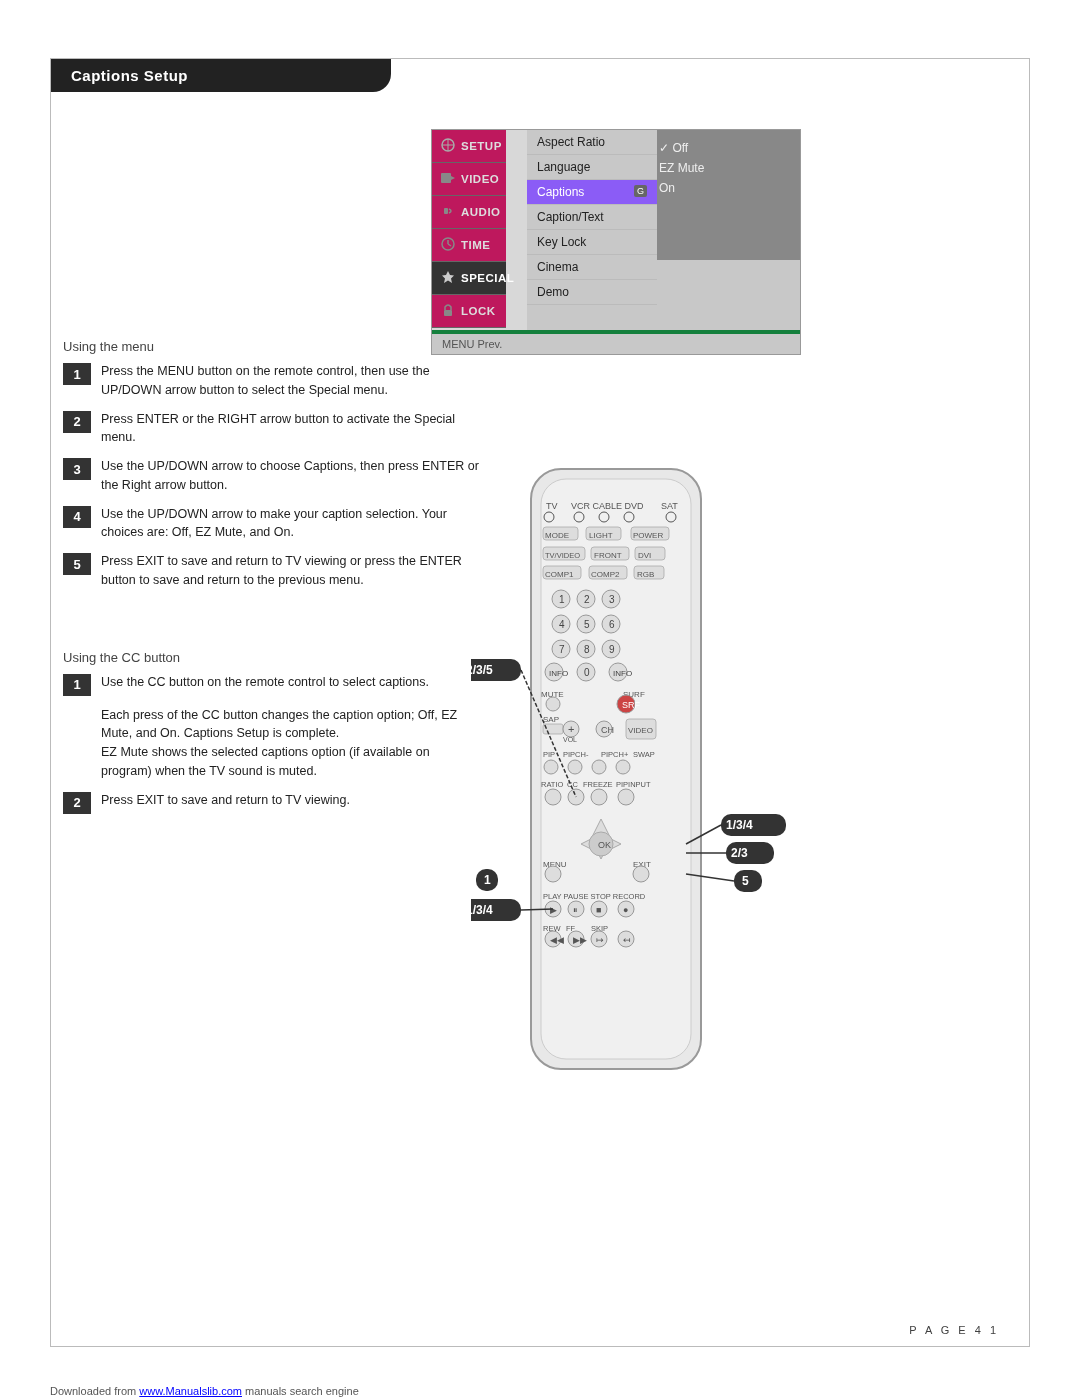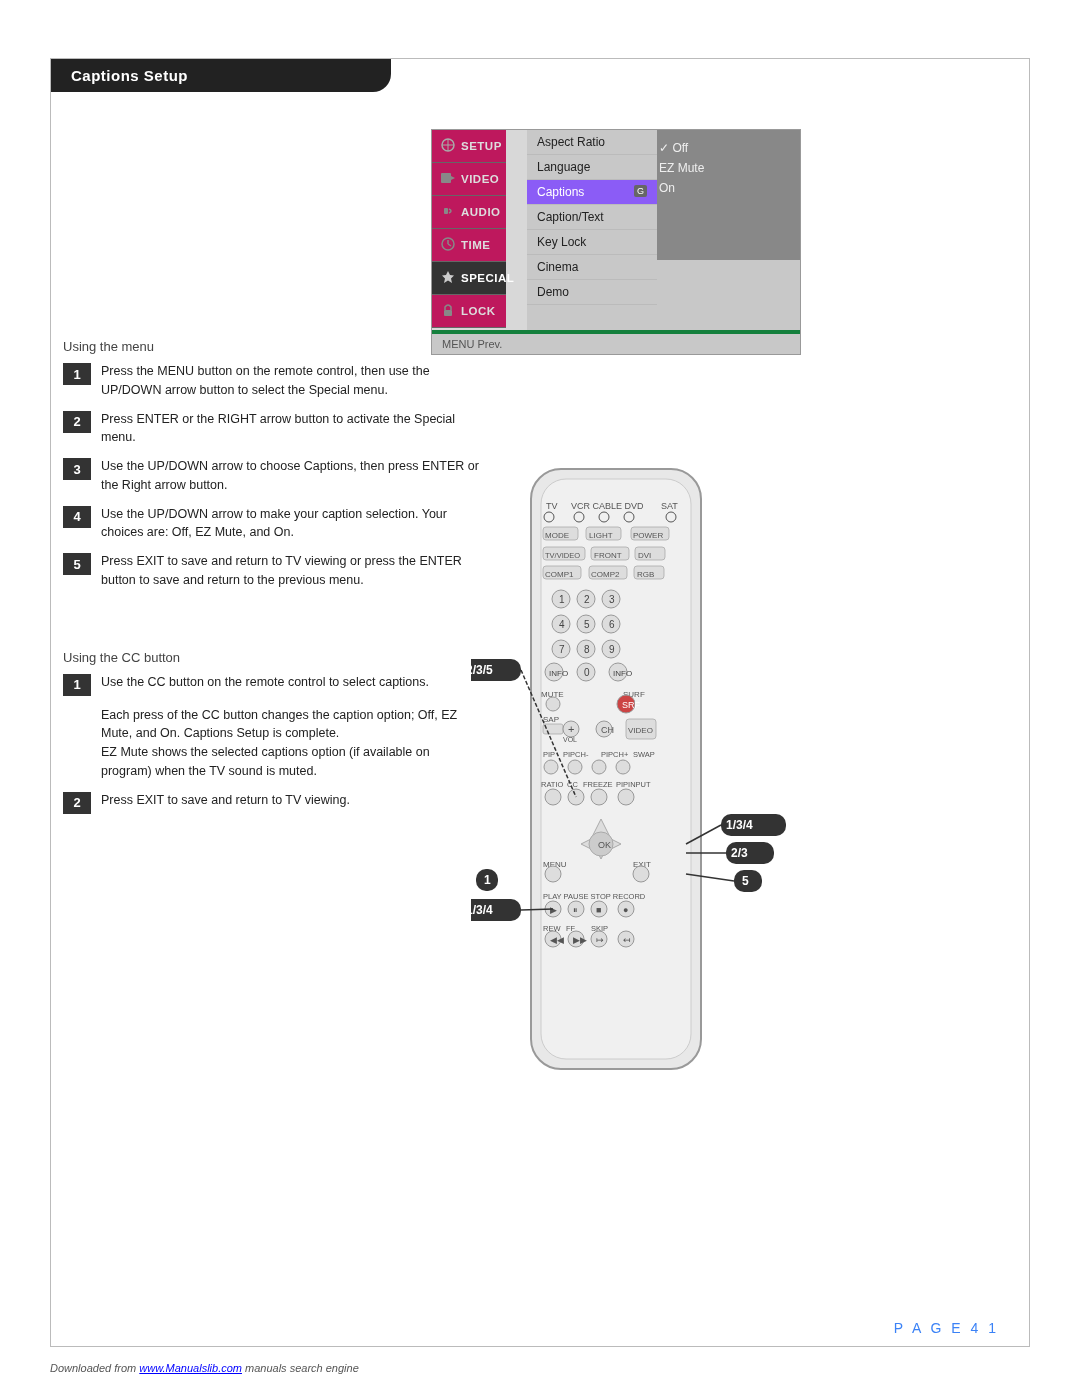--- a/index.html
+++ b/index.html
@@ -196,33 +196,32 @@
       left: 420px;
       width: 360px;
       height: 650px;
     }
 
     
     .page-footer {
       position: absolute;
       bottom: 10px;
       right: 30px;
-      font-size: 14px;
+      font-size: 11px;
       letter-spacing: 3px;
-      color: #3b82f6;
+      color: #404040;
     }
 
     
     .download-footer {
       position: absolute;
-      bottom: 23px;
+      bottom: 0;
       left: 50px;
       font-size: 11px;
       color: #555;
-      font-style: italic;
     }
 
     .download-footer a {
       color: #00f;
       text-decoration: underline;
     }
   </style>
 </head>
 <body>
 

